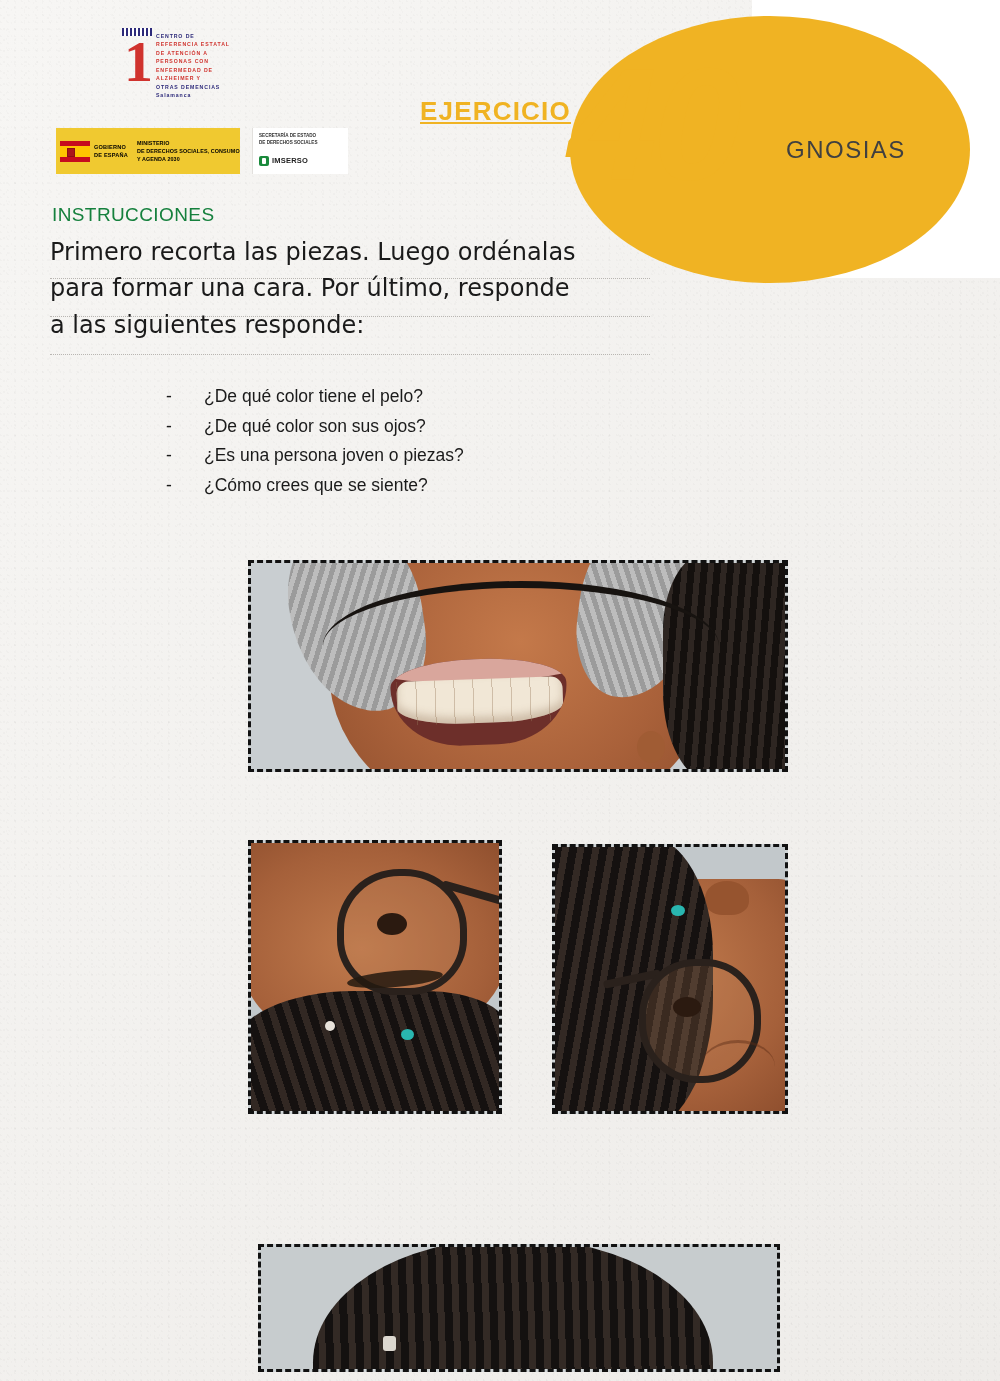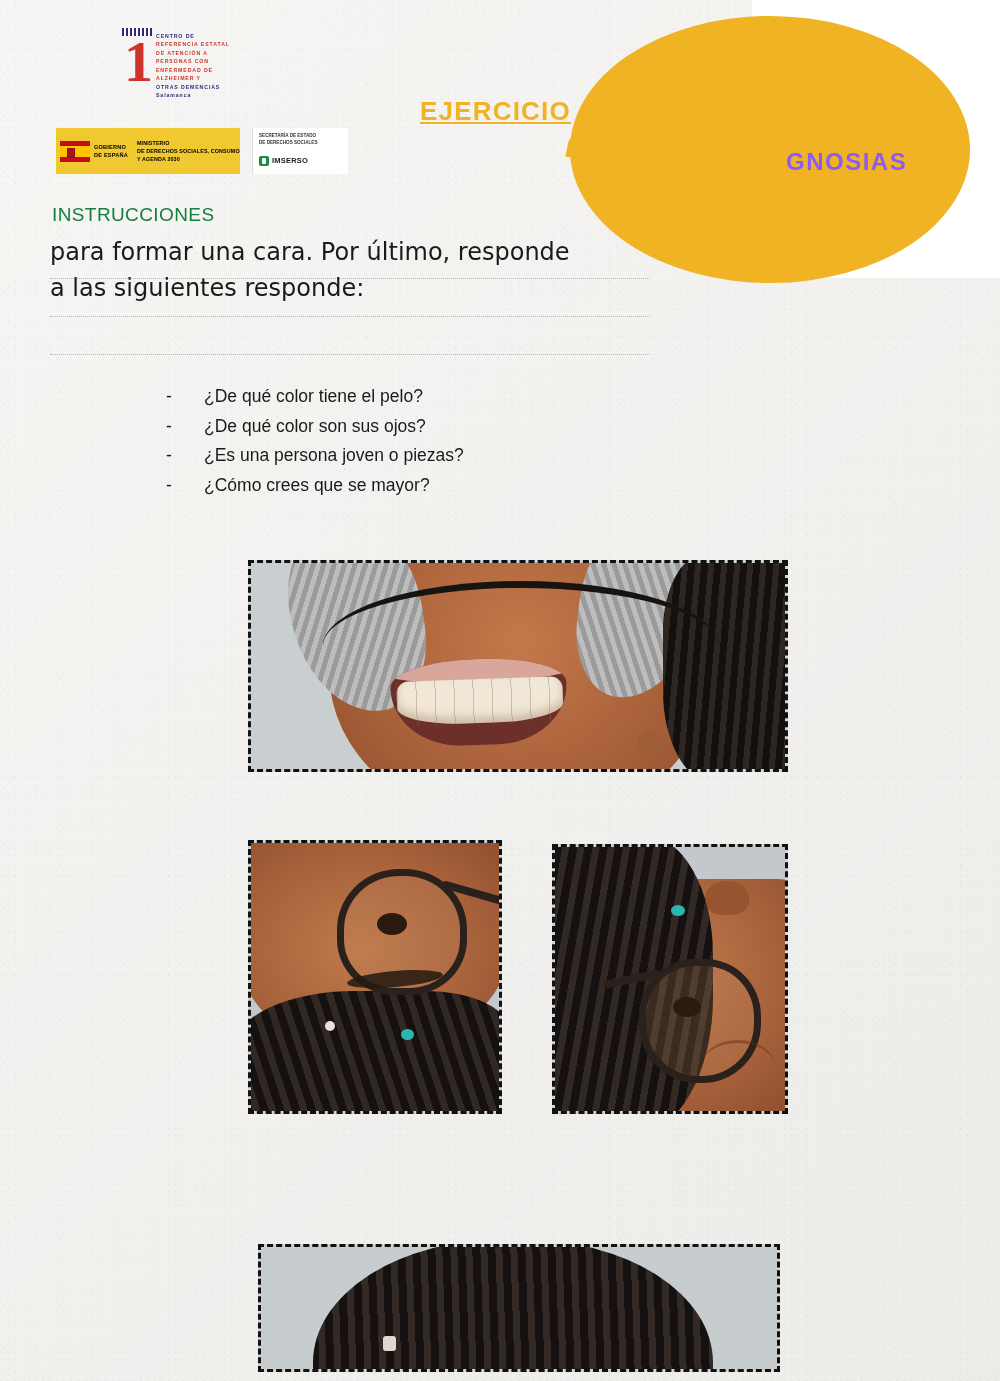--- a/index.html
+++ b/index.html
@@ -62,25 +62,25 @@
     font-size: 160px;
     font-weight: bold;
     color: #f0b323;
     letter-spacing: -4px;
     line-height: 1;
     z-index: 4;
     font-style: italic;
   }
   .gnosias-label {
     position: absolute;
-    top: 148px; left: 786px;
+    top: 136px; left: 786px;
     font-size: 24px;
-    font-weight: bold;
+    font-weight: normal;
     letter-spacing: 1.5px;
-    color: #8b5cf6;
+    color: #404040;
     z-index: 5;
   }
 
   
   .crea-logo {
     position: absolute;
     top: 28px; left: 122px;
     width: 110px; height: 74px;
     z-index: 3;
     display: flex;
@@ -538,40 +538,41 @@
     <div class="imserso-mark"></div>
     <div class="imserso-name">IMSERSO</div>
   </div>
 </div>
 
 <div class="instr-title">INSTRUCCIONES</div>
 <div class="dotted-rule r1"></div>
 <div class="dotted-rule r2"></div>
 <div class="dotted-rule r3"></div>
 <div class="instr-body">
+  <div class="line">Primero recorta las piezas. Luego ordénalas</div>
   <div class="line">para formar una cara. Por último, responde</div>
   <div class="line">a las siguientes responde:</div>
 </div>
 
 <div class="questions">
   <div class="q-row">
     <span class="q-dash">-</span>
     <span>¿De qué color tiene el pelo?</span>
   </div>
   <div class="q-row">
     <span class="q-dash">-</span>
     <span>¿De qué color son sus ojos?</span>
   </div>
   <div class="q-row">
     <span class="q-dash">-</span>
     <span>¿Es una persona joven o piezas?</span>
   </div>
   <div class="q-row">
     <span class="q-dash">-</span>
-    <span>¿Cómo crees que se mayor?</span>
+    <span>¿Cómo crees que se siente?</span>
   </div>
 </div>
 
 <div class="piece piece-mouth">
   <div class="img-inner">
     <div class="m-bg"></div>
     <div class="m-face"></div>
     <div class="m-scarf-l"></div>
     <div class="m-scarf-r"></div>
     <div class="m-hair-r"></div>

